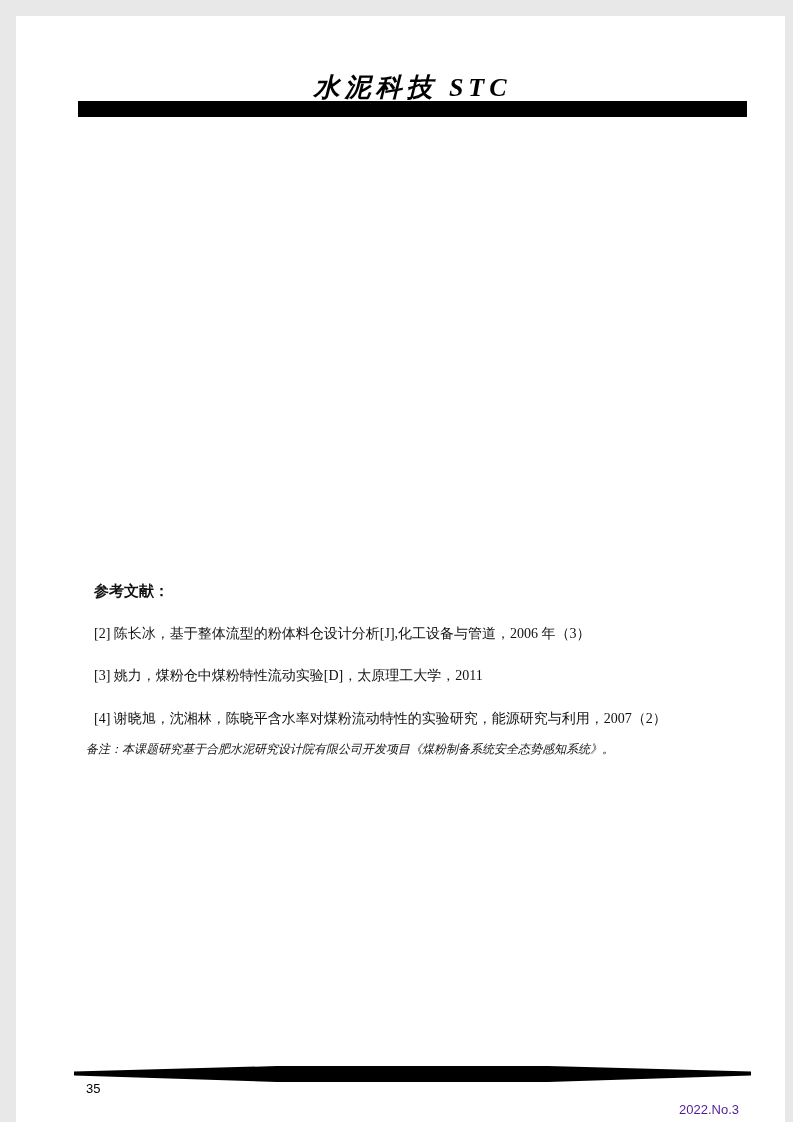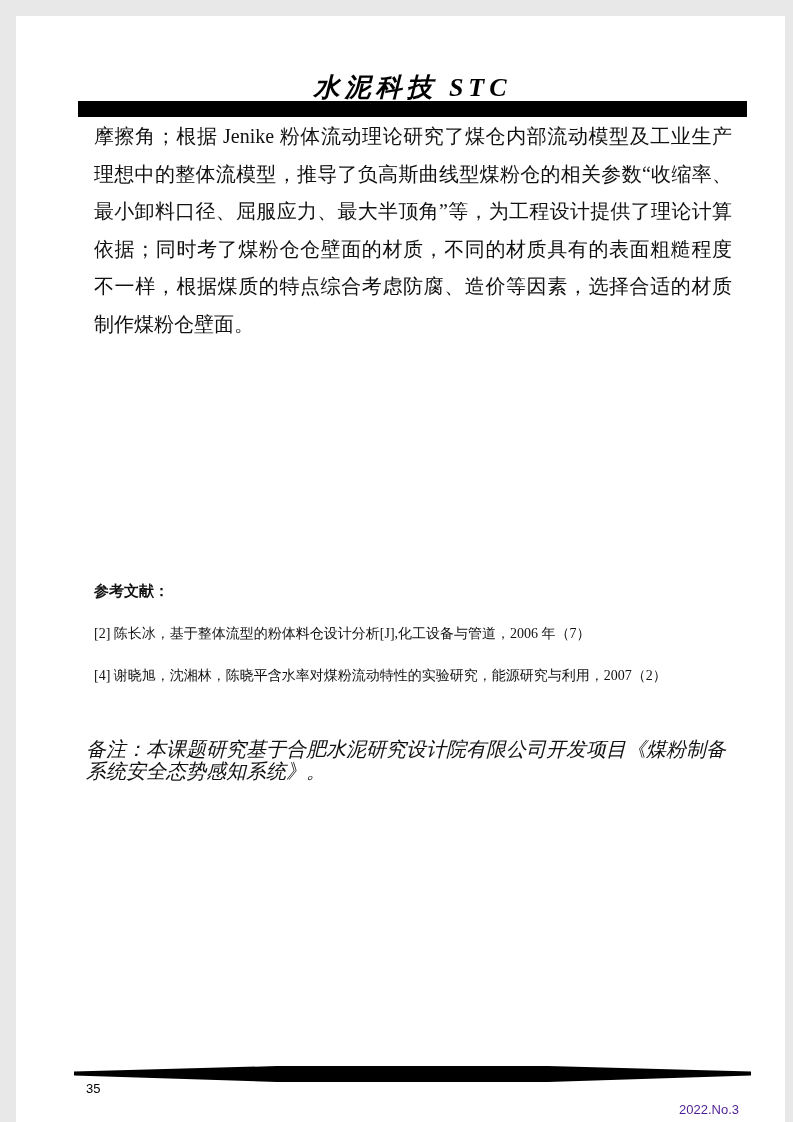--- a/index.html
+++ b/index.html
@@ -71,21 +71,21 @@
     line-height: 26.4px;
     white-space: nowrap;
   }
 
   
   .note {
     position: absolute;
     top: 714px;
     left: 62px;
     width: 670px;
-    font-size: 20px;
+    font-size: 12px;
     line-height: 22px;
     font-style: italic;
     color: #111;
   }
 
   
   .footer-rule {
     position: absolute;
     top: 1050px;
     left: 58px;
@@ -120,26 +120,26 @@
 <body>
 
 <div class="page">
 
   <header>
     <div class="journal-title">水泥科技 STC</div>
     <div class="header-rule"></div>
   </header>
 
   <main class="body-text">
-    <p class="para">摩擦角；根据 Jenike 粉体流动理论研究了煤仓内部流动模型及工业生产理想中的整体流模型，推导了负高斯曲线型煤粉仓的相关参数“收缩率、最小卸料口径、屈服应力、最大半顶角”等，为工程设计提供了理论计算依据；同时考了煤粉仓仓壁面的材质，不同的材质具有的表面粗糙程度不一样，根据煤质的特点综合考虑防腐、造价等因素，选择合适的材质制作煤粉仓壁面。</p>
   </main>
 
   <section class="references">
     <h3>参考文献：</h3>
-    <div class="ref-item">[2]  陈长冰，基于整体流型的粉体料仓设计分析[J],化工设备与管道，2006 年（7）</div>
+    <div class="ref-item">[2]  陈长冰，基于整体流型的粉体料仓设计分析[J],化工设备与管道，2006 年（3）</div>
+    <div class="ref-item">[3]  姚力，煤粉仓中煤粉特性流动实验[D]，太原理工大学，2011</div>
     <div class="ref-item">[4]  谢晓旭，沈湘林，陈晓平含水率对煤粉流动特性的实验研究，能源研究与利用，2007（2）</div>
   </section>
 
   <p class="note">备注：本课题研究基于合肥水泥研究设计院有限公司开发项目《煤粉制备系统安全态势感知系统》。</p>
 
   <footer>
     <div class="footer-rule"></div>
     <div class="page-number">35</div>
     <div class="issue">2022.No.3</div>
   </footer>

